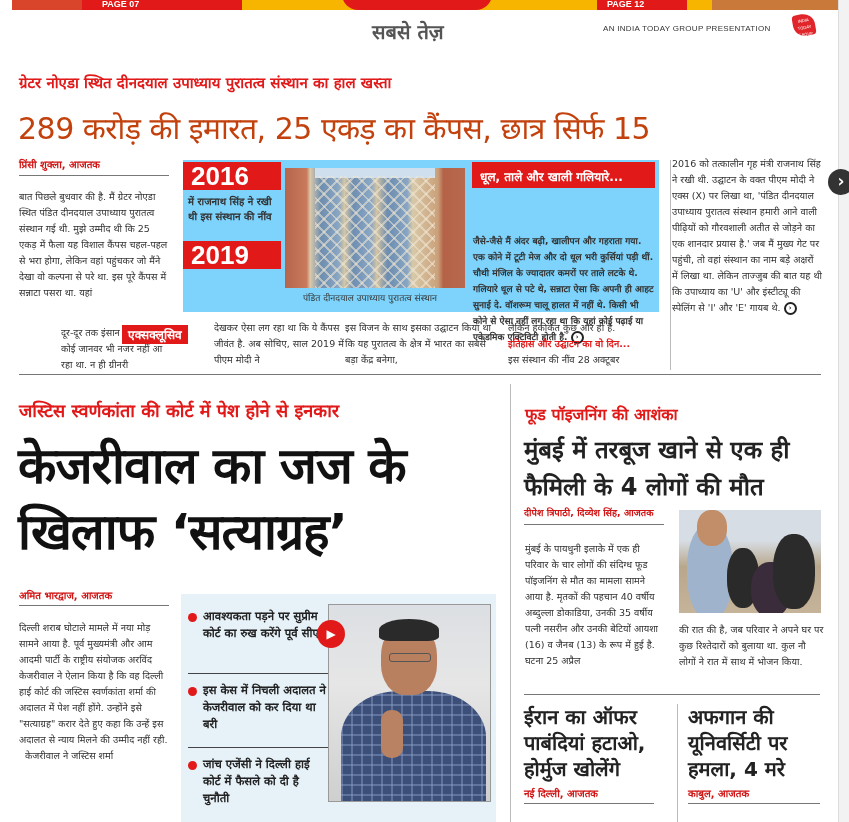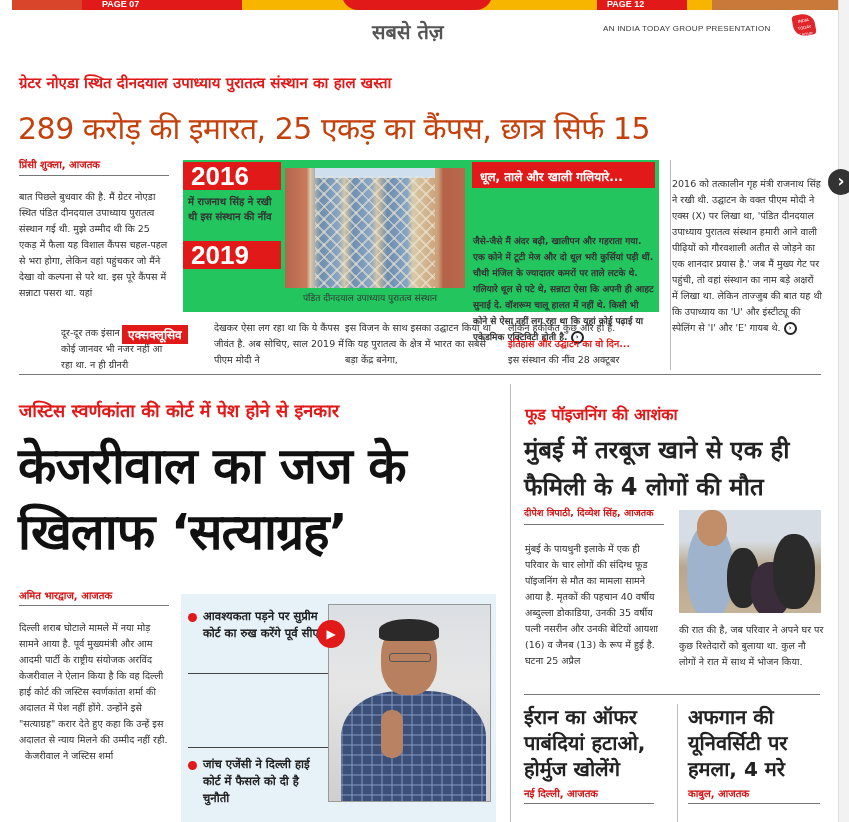--- a/index.html
+++ b/index.html
@@ -27,40 +27,40 @@
 
   
   .s1-kicker { position: absolute; left: 19px; top: 72px; font-size: 15px; }
   .s1-headline { position: absolute; left: 18px; top: 107px; font-size: 30px; color: #c2410c; letter-spacing: -0.5px; white-space: nowrap; }
   .s1-byline { position: absolute; left: 19px; top: 157px; }
   .s1-byline-rule { left: 19px; top: 175px; width: 150px; }
   .s1-col1 { position: absolute; left: 19px; top: 189px; width: 150px; }
   .s1-col1-bottom { position: absolute; left: 19px; top: 325px; width: 108px; margin-left: 42px; }
   .exclusive { position: absolute; left: 122px; top: 325px; background: #e11919; color: #fff; font-size: 12px; font-weight: bold; padding: 1px 6px; font-family: "DejaVu Serif", serif; }
 
-  .s1-box { position: absolute; left: 183px; top: 160px; width: 476px; height: 152px; background: #22c55e; text-decoration: underline; }
+  .s1-box { position: absolute; left: 183px; top: 160px; width: 476px; height: 152px; background: #7dd3fc; text-decoration: underline; }
   .yearbox { position: absolute; background: #e11919; color: #fff; font-weight: bold; font-size: 26px; font-family: "Liberation Sans", sans-serif; padding-left: 8px; line-height: 28px; }
   .year1 { left: 0; top: 2px; width: 98px; height: 28px; }
   .year2 { left: 0; top: 81px; width: 98px; height: 28px; }
   .yeartext { position: absolute; left: 5px; font-size: 10px; line-height: 15px; font-weight: bold; color: #333; width: 95px; }
   .yt1 { top: 34px; }
   .yt2 { top: 112px; }
   .s1-photo { position: absolute; left: 102px; top: 8px; width: 180px; height: 120px; background: linear-gradient(90deg, #b5654c 0%, #c97a5c 12%, #dcc9aa 14%, #6e8eb0 20%, #8aa7c4 30%, #d5c6a5 33%, #6f8fb3 38%, #8ba8c6 48%, #d3c3a2 51%, #6c8db1 57%, #88a6c4 68%, #d8c9a8 71%, #caa07a 85%, #b46248 88%, #b8694e 100%); }
   .photo-lattice { position: absolute; inset: 8px 30px 0 30px; background-image: repeating-linear-gradient(45deg, rgba(240,230,210,0.55) 0 2px, transparent 2px 9px), repeating-linear-gradient(-45deg, rgba(240,230,210,0.55) 0 2px, transparent 2px 9px); }
   .photo-sky { position: absolute; left: 30px; top: 0; right: 30px; height: 10px; background: #cfdfee; }
   .s1-caption { position: absolute; left: 120px; top: 131px; font-size: 9px; color: #333; }
   .side-header { position: absolute; left: 289px; top: 2px; width: 183px; height: 26px; background: #e11919; color: #fff; font-size: 12px; font-weight: bold; padding: 6px 0 8px 8px; white-space: nowrap; overflow: hidden; }
   .side-text { position: absolute; left: 290px; top: 33px; width: 182px; font-size: 9px; line-height: 16px; color: #333; font-weight: bold; margin-top: 40px; }
   .circle-arrow { display: inline-block; width: 13px; height: 13px; border: 2px solid #222; border-radius: 50%; font-size: 7px; line-height: 9px; text-align: center; font-weight: bold; vertical-align: middle; color: #222; }
 
   .s1-col2 { position: absolute; left: 214px; top: 320px; width: 130px; }
   .s1-col3 { position: absolute; left: 345px; top: 320px; width: 150px; }
   .s1-col4 { position: absolute; left: 508px; top: 320px; width: 148px; }
   .s1-col4 .hl { color: #e11919; font-weight: bold; }
-  .s1-col5 { position: absolute; left: 672px; top: 156px; width: 150px; margin-top: 20px; }
+  .s1-col5 { position: absolute; left: 672px; top: 156px; width: 150px; }
 
   .section-rule { left: 19px; top: 374px; width: 802px; }
   .vdivider { position: absolute; width: 1px; background: #bbb; }
 
   
   .s2-kicker { position: absolute; left: 19px; top: 398px; font-size: 18px; }
   .s2-headline { position: absolute; left: 18px; top: 433px; font-size: 50px; line-height: 66px; font-weight: bold; color: #111; letter-spacing: -1px; width: 490px; }
   .s2-byline { position: absolute; left: 19px; top: 588px; }
   .s2-byline-rule { left: 19px; top: 605px; width: 150px; }
   .s2-col1 { position: absolute; left: 19px; top: 620px; width: 150px; }
@@ -163,20 +163,21 @@
 <div class="s2-byline byline">अमित भारद्वाज, आजतक</div>
 <div class="rule s2-byline-rule"></div>
 <div class="s2-col1 body-text">
   <div>दिल्ली शराब घोटाले मामले में नया मोड़ सामने आया है. पूर्व मुख्यमंत्री और आम आदमी पार्टी के राष्ट्रीय संयोजक अरविंद केजरीवाल ने ऐलान किया है कि वह दिल्ली हाई कोर्ट की जस्टिस स्वर्णकांता शर्मा की अदालत में पेश नहीं होंगे. उन्होंने इसे "सत्याग्रह" करार देते हुए कहा कि उन्हें इस अदालत से न्याय मिलने की उम्मीद नहीं रही.</div>
   <div style="padding-left:6px;">केजरीवाल ने जस्टिस शर्मा</div>
 </div>
 
 <div class="s2-box">
   <div class="bullet b1">आवश्यकता पड़ने पर सुप्रीम कोर्ट का रुख करेंगे पूर्व सीएम</div>
   <div class="bullet-rule br1"></div>
+  <div class="bullet b2">इस केस में निचली अदालत ने केजरीवाल को कर दिया था बरी</div>
   <div class="bullet-rule br2"></div>
   <div class="bullet b3">जांच एजेंसी ने दिल्ली हाई कोर्ट में फैसले को दी है चुनौती</div>
   <div class="s2-photo">
     <div class="person-shirt"></div>
     <div class="person-head"></div>
     <div class="person-hair"></div>
     <div class="person-glasses"></div>
     <div class="person-hand"></div>
   </div>
   <div class="play-btn"><span>▶</span></div>

